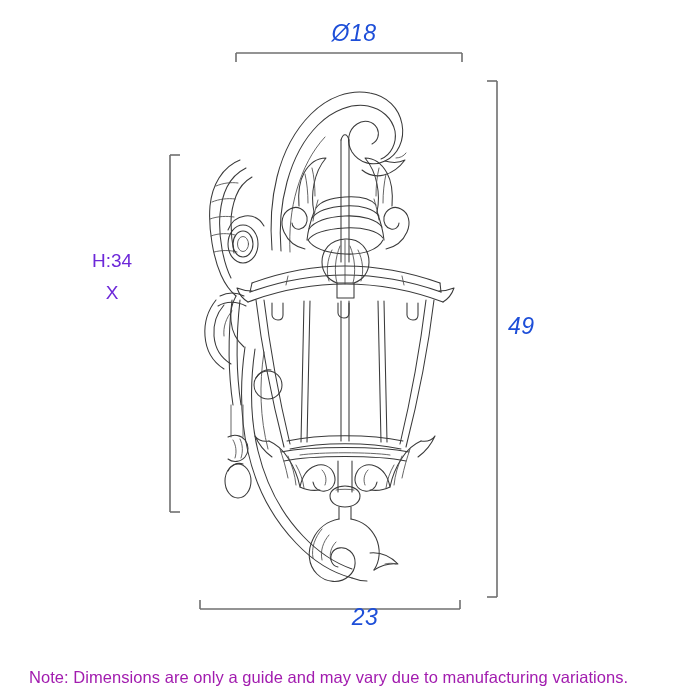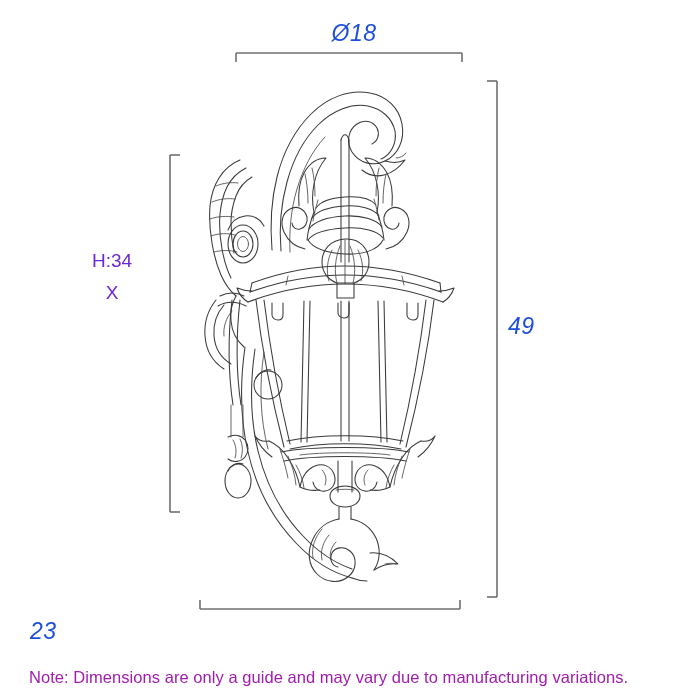--- a/index.html
+++ b/index.html
@@ -30,21 +30,22 @@
     text-align: center;
     text-indent: 8px;
   }
   #dim-right-label {
     left: 508px;
     top: 303px;
     margin-top: 12px;
   }
   #dim-bottom-label {
     left: 0; right: 0;
-    top: 620px;
+    top: 606px;
+    text-align: center;
     text-indent: 30px;
   }
   #dim-left-group {
     position: absolute;
     left: 62px;
     top: 245px;
     width: 100px;
     text-align: center;
   }
   #dim-left-group .dim-line-text {

